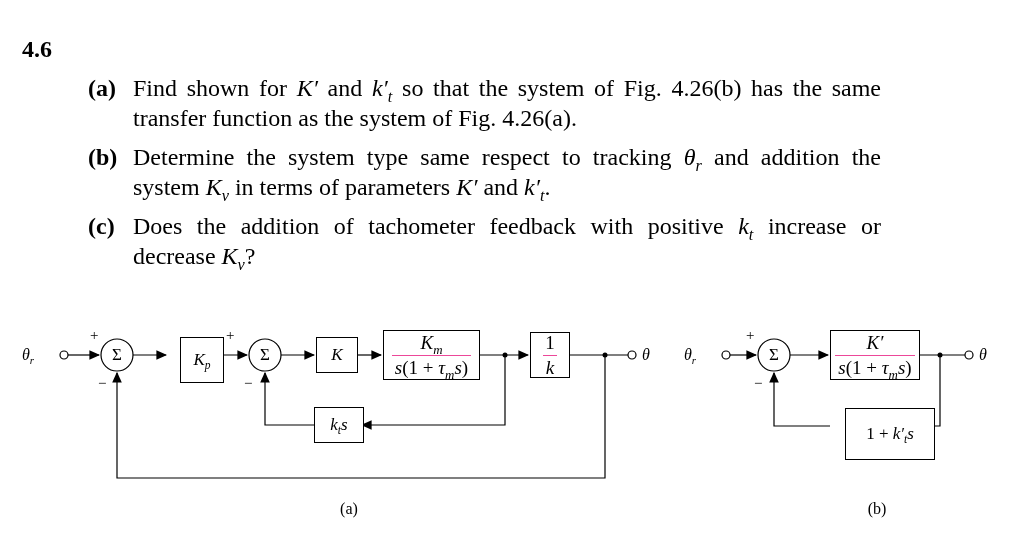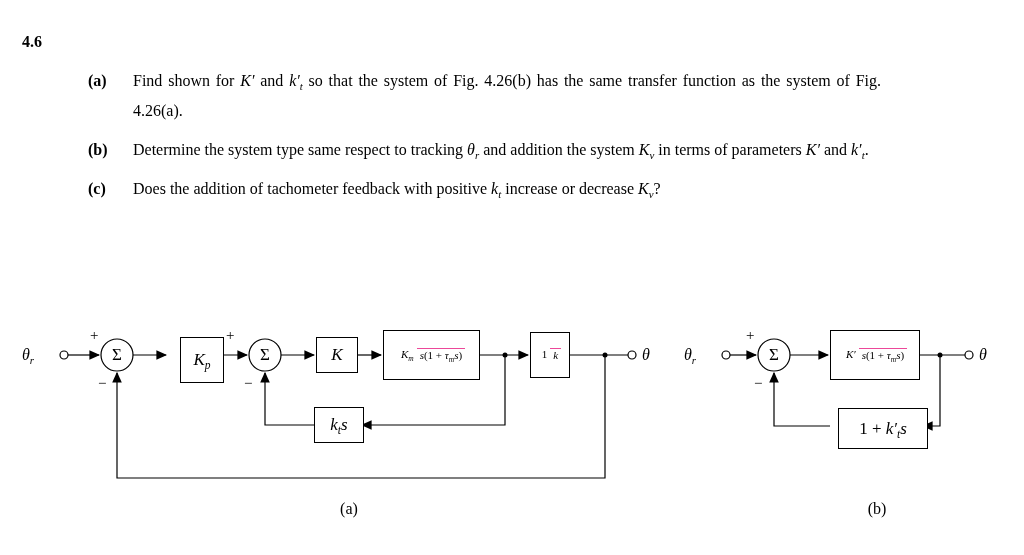--- a/index.html
+++ b/index.html
@@ -1,36 +1,36 @@
 <!DOCTYPE html>
 <html><head>
 <meta charset="utf-8">
 <style>
   *{box-sizing:border-box;margin:0;padding:0}
   html,body{width:1024px;height:555px;background:#ffffff;overflow:hidden}
   body{position:relative;font-family:"Liberation Serif","DejaVu Serif",serif;color:#000}
 
   
-  .problem{position:absolute;left:22px;top:27px;width:890px;font-size:16px;line-height:30px}
+  .problem{position:absolute;left:22px;top:34px;width:890px;font-size:24px;line-height:30px}
   .introrow{display:flex}
   .pnum{width:73px;font-weight:bold}
   .introtxt{width:795px;text-align:justify}
   .part{display:flex;margin-left:66px;margin-top:9px}
   .plabel{width:45px;font-weight:bold}
   .ptxt{width:748px;text-align:justify}
   .it{font-style:italic}
   sub{font-size:0.68em;line-height:0}
 
   
   .diagram{position:absolute;font-size:17px}
   #diag-a{left:20px;top:320px;width:660px;height:210px}
   #diag-b{left:682px;top:320px;width:335px;height:210px}
   .wires{position:absolute;left:0;top:0}
   .blk{position:absolute;border:1.2px solid #000;background:#fff;display:flex;align-items:center;justify-content:center;font-size:17px}
-  .frac{display:flex;align-items:center;font-size:11px;line-height:1.25}
+  .frac{display:flex;flex-direction:column;align-items:center;font-size:19px;line-height:1.25}
   .frac .num{padding:0 3px}
   .frac .den{border-top:1px solid #ec4899;padding:0 3px}
   .sig{position:absolute;display:flex;align-items:center;justify-content:center;font-size:17px}
   .sign{position:absolute;font-size:15px;line-height:1}
   .lbl{position:absolute;font-size:16px;line-height:1.1}
   .cap{position:absolute;font-size:16px;text-align:center}
 </style>
 </head>
 <body>
 
@@ -146,18 +146,18 @@
 
   <div class="blk" style="left:148px;top:10px;width:90px;height:50px">
     <div class="frac">
       <div class="num"><span class="it">K′</span></div>
       <div class="den"><span class="it">s</span><span>(1 + </span><span class="it">τ</span><sub class="it">m</sub><span class="it">s</span><span>)</span></div>
     </div>
   </div>
 
   <div class="lbl" style="left:297px;top:26px"><span class="it">θ</span></div>
 
-  <div class="blk" style="left:156px;top:88px;width:90px;height:41px">
+  <div class="blk" style="left:163px;top:88px;width:90px;height:52px">
     <span><span>1 + </span><span class="it">k′</span><sub class="it">t</sub><span class="it">s</span></span>
   </div>
 
   <div class="cap" style="left:150px;top:180px;width:90px">(b)</div>
 </div>
 
 </body></html>

